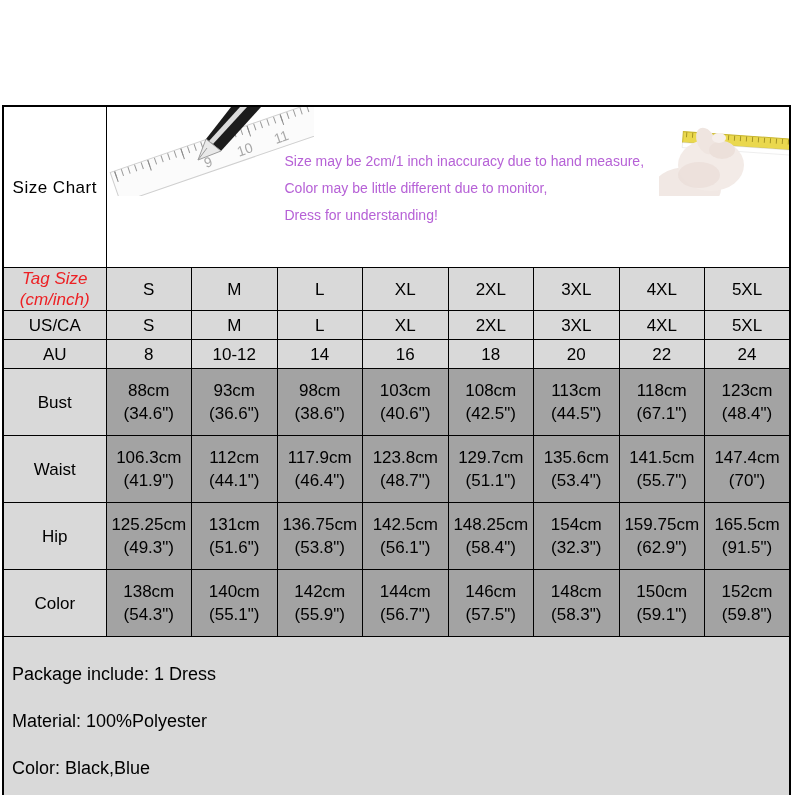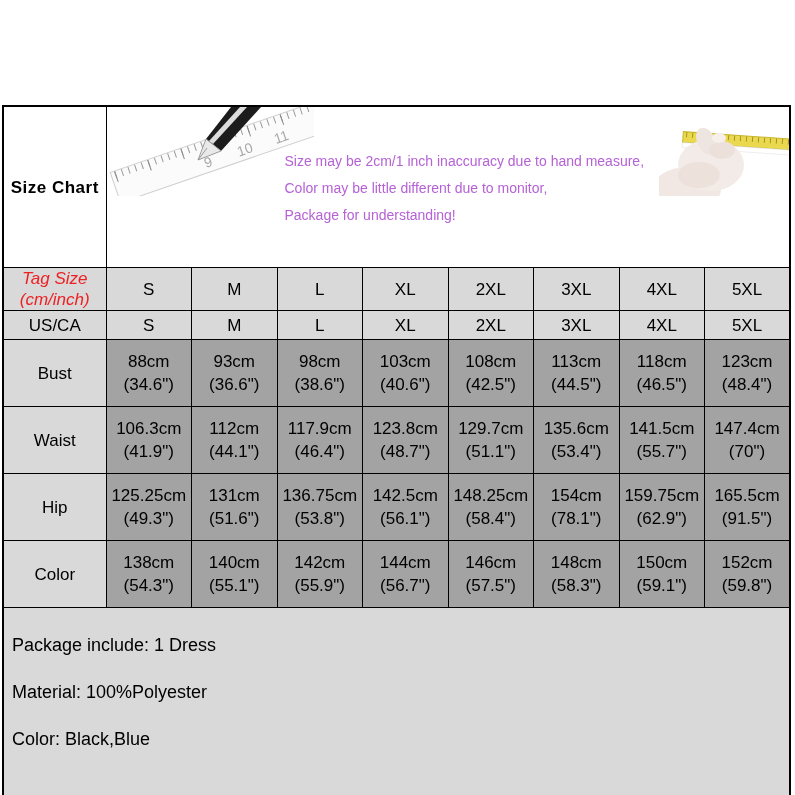--- a/index.html
+++ b/index.html
@@ -33,21 +33,21 @@
     vertical-align: middle;
     font-size: 17px;
     color: #000;
     white-space: pre-line;
     padding: 0;
     overflow: hidden;
   }
   tr.header-row td { height: 89px; background: #fff; }
   td.title-cell {
     font-size: 27px;
-    font-weight: bold;
+    font-weight: normal;
     line-height: 31px;
     letter-spacing: 0.5px;
   }
   td.art-cell { position: relative; padding: 0; }
   .left-art  { position: absolute; left: 2px; top: 0; }
   .right-art { position: absolute; right: 0; top: 0; }
   .notes {
     position: absolute;
     left: 178px;
     top: 9px;
@@ -115,21 +115,21 @@
                 <polygon points="122,0 152,0 112,44 97,32" fill="#1c1c1c"></polygon>
                 <polygon points="131,0 138,0 104,37 100,34" fill="#ffffff" opacity="0.85"></polygon>
                 <polygon points="97,32 112,44 89,53" fill="#e9e9e9" stroke="#9c9c9c" stroke-width="1"></polygon>
                 <line x1="98" y1="41" x2="89" y2="53" stroke="#9c9c9c" stroke-width="1"></line>
               </g>
             </svg>
 
             <div class="notes">
               <div>Size may be 2cm/1 inch inaccuracy due to hand measure,</div>
               <div>Color may be little different due to monitor,</div>
-              <div>Package for understanding!</div>
+              <div>Dress for understanding!</div>
             </div>
 
             <svg class="right-art" width="130" height="89" viewBox="0 0 130 89">
               <g transform="rotate(4 30 30)">
                 <rect x="24" y="25" width="108" height="11" fill="#ead84e" stroke="#c8b62f" stroke-width="1"></rect>
                 <rect x="24" y="36" width="108" height="5" fill="#ffffff" stroke="#dddddd" stroke-width="0.5"></rect>
                 <line x1="27" y1="28" x2="130" y2="28" stroke="#a59425" stroke-width="5" stroke-dasharray="1 5"></line>
               </g>
               <g>
                 <ellipse cx="28" cy="82" rx="34" ry="22" fill="#f1e8e4"></ellipse>
@@ -161,36 +161,47 @@
             <td class="label">US/CA</td>
             <td>S</td>
             <td>M</td>
             <td>L</td>
             <td>XL</td>
             <td>2XL</td>
             <td>3XL</td>
             <td>4XL</td>
             <td>5XL</td>
           </tr>
+          <tr class="size-row">
+            <td class="label">AU</td>
+            <td>8</td>
+            <td>10-12</td>
+            <td>14</td>
+            <td>16</td>
+            <td>18</td>
+            <td>20</td>
+            <td>22</td>
+            <td>24</td>
+          </tr>
           <tr class="measure-row">
             <td class="label">Bust</td>
             <td>88cm
 (34.6")</td>
             <td>93cm
 (36.6")</td>
             <td>98cm
 (38.6")</td>
             <td>103cm
 (40.6")</td>
             <td>108cm
 (42.5")</td>
             <td>113cm
 (44.5")</td>
             <td>118cm
-(46.5")</td>
+(67.1")</td>
             <td>123cm
 (48.4")</td>
           </tr>
           <tr class="measure-row">
             <td class="label">Waist</td>
             <td>106.3cm
 (41.9")</td>
             <td>112cm
 (44.1")</td>
             <td>117.9cm
@@ -212,21 +223,21 @@
 (49.3")</td>
             <td>131cm
 (51.6")</td>
             <td>136.75cm
 (53.8")</td>
             <td>142.5cm
 (56.1")</td>
             <td>148.25cm
 (58.4")</td>
             <td>154cm
-(78.1")</td>
+(32.3")</td>
             <td>159.75cm
 (62.9")</td>
             <td>165.5cm
 (91.5")</td>
           </tr>
           <tr class="measure-row">
             <td class="label">Color</td>
             <td>138cm
 (54.3")</td>
             <td>140cm

